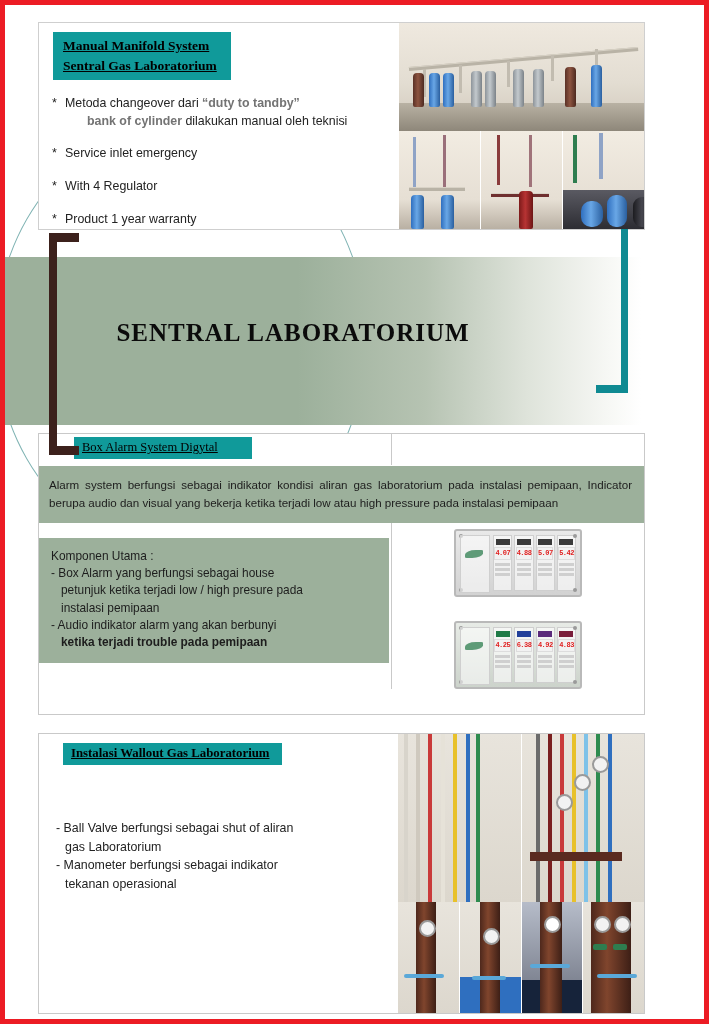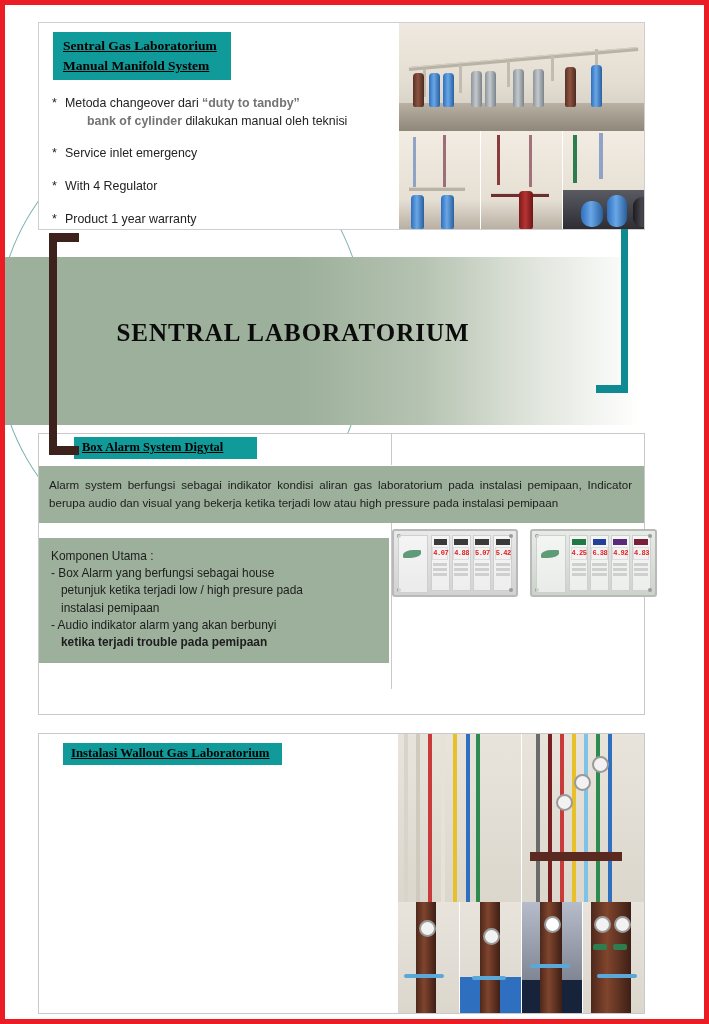--- a/index.html
+++ b/index.html
@@ -139,21 +139,21 @@
     z-index:5;
   }
   .s2-r1{position:relative;height:31px;border-bottom:1px solid #ffffff;}
   .s2-r1 .cellL{position:absolute;left:0;top:0;width:352px;height:31px;}
   .s2-r1 .cellR{position:absolute;left:352px;top:0;right:0;height:31px;border-left:1px solid #c9c9c9;}
   .s2-hdr{
     position:absolute;left:35px;top:3px;
     background:#109a9a;
     padding:3px 34px 4px 8px;
     font-family:"Liberation Serif", serif;
-    font-weight:bold;font-size:12.5px;color:#000;
+    font-weight:normal;font-size:12.5px;color:#000;
     text-decoration:underline;
     white-space:nowrap;
   }
   .s2-green{
     position:relative;
     background:#9cb09b;
     padding:10px 12px 11px 10px;
     font-size:11.6px;color:#1d1d1d;
     line-height:1.55;
     text-align:justify;
@@ -165,21 +165,21 @@
     position:absolute;left:0;top:15px;
     width:330px;
     background:#9cb09b;
     padding:10px 8px 12px 12px;
     font-size:11.9px;color:#1d1d1d;line-height:1.45;
   }
   .komp .li{display:block;}
   .komp .ind{display:block;padding-left:10px;}
   .komp b{font-weight:bold;}
 
-  .alarmpanels{position:absolute;left:0;right:0;top:6px;display:flex;flex-direction:row;align-items:center;gap:12px;}
+  .alarmpanels{position:absolute;left:0;right:0;top:6px;display:flex;flex-direction:column;align-items:center;gap:24px;}
   .panel{
     width:128px;height:68px;
     border:2px solid #b9b9b9;
     border-radius:3px;
     display:flex;
     padding:4px;
     box-sizing:border-box;
     position:relative;
   }
   .panel.p1{background:linear-gradient(#e9e9e9,#d2d2d2);}
@@ -245,22 +245,22 @@
 
 <div class="page">
   <div class="inner">
 
     <div class="ellipse"></div>
 
     <div class="sec1">
 
       <div class="s1-hdr">
         <span class="hdr-teal">
+          <span class="ln">Manual  Manifold  System</span>
           <span class="ln">Sentral  Gas Laboratorium</span>
-          <span class="ln">Manual  Manifold  System</span>
         </span>
       </div>
 
       <div class="bullets">
         <div class="b">
           <span>Metoda changeover dari </span><b>“duty to tandby”</b>
           <span class="b2"><b>bank of cylinder</b><span> dilakukan  manual oleh teknisi</span></span>
         </div>
         <div class="b">Service inlet emergency</div>
         <div class="b">With 4 Regulator</div>
@@ -441,20 +441,26 @@
             </div>
 
           </div>
         </div>
       </div>
     </div>
 
     <div class="sec3">
       <span class="s3-hdr">Instalasi Wallout  Gas Laboratorium</span>
 
+      <div class="s3-body">
+        <span class="li">- Ball Valve berfungsi sebagai shut of aliran</span>
+        <span class="ind">gas Laboratorium</span>
+        <span class="li">- Manometer berfungsi sebagai indikator</span>
+        <span class="ind">tekanan operasional</span>
+      </div>
 
       <div class="s3-photos">
         <div class="s3-top">
           <div>
             <div class="pipes"></div>
             <div class="pp" style="left:6px;background:#d8d4cb;"></div>
             <div class="pp" style="left:18px;background:#cfc9be;"></div>
             <div class="pp" style="left:30px;background:#c93a3a;"></div>
             <div class="pp" style="left:43px;background:#e6e2d8;"></div>
             <div class="pp" style="left:55px;background:#e8c12a;"></div>

